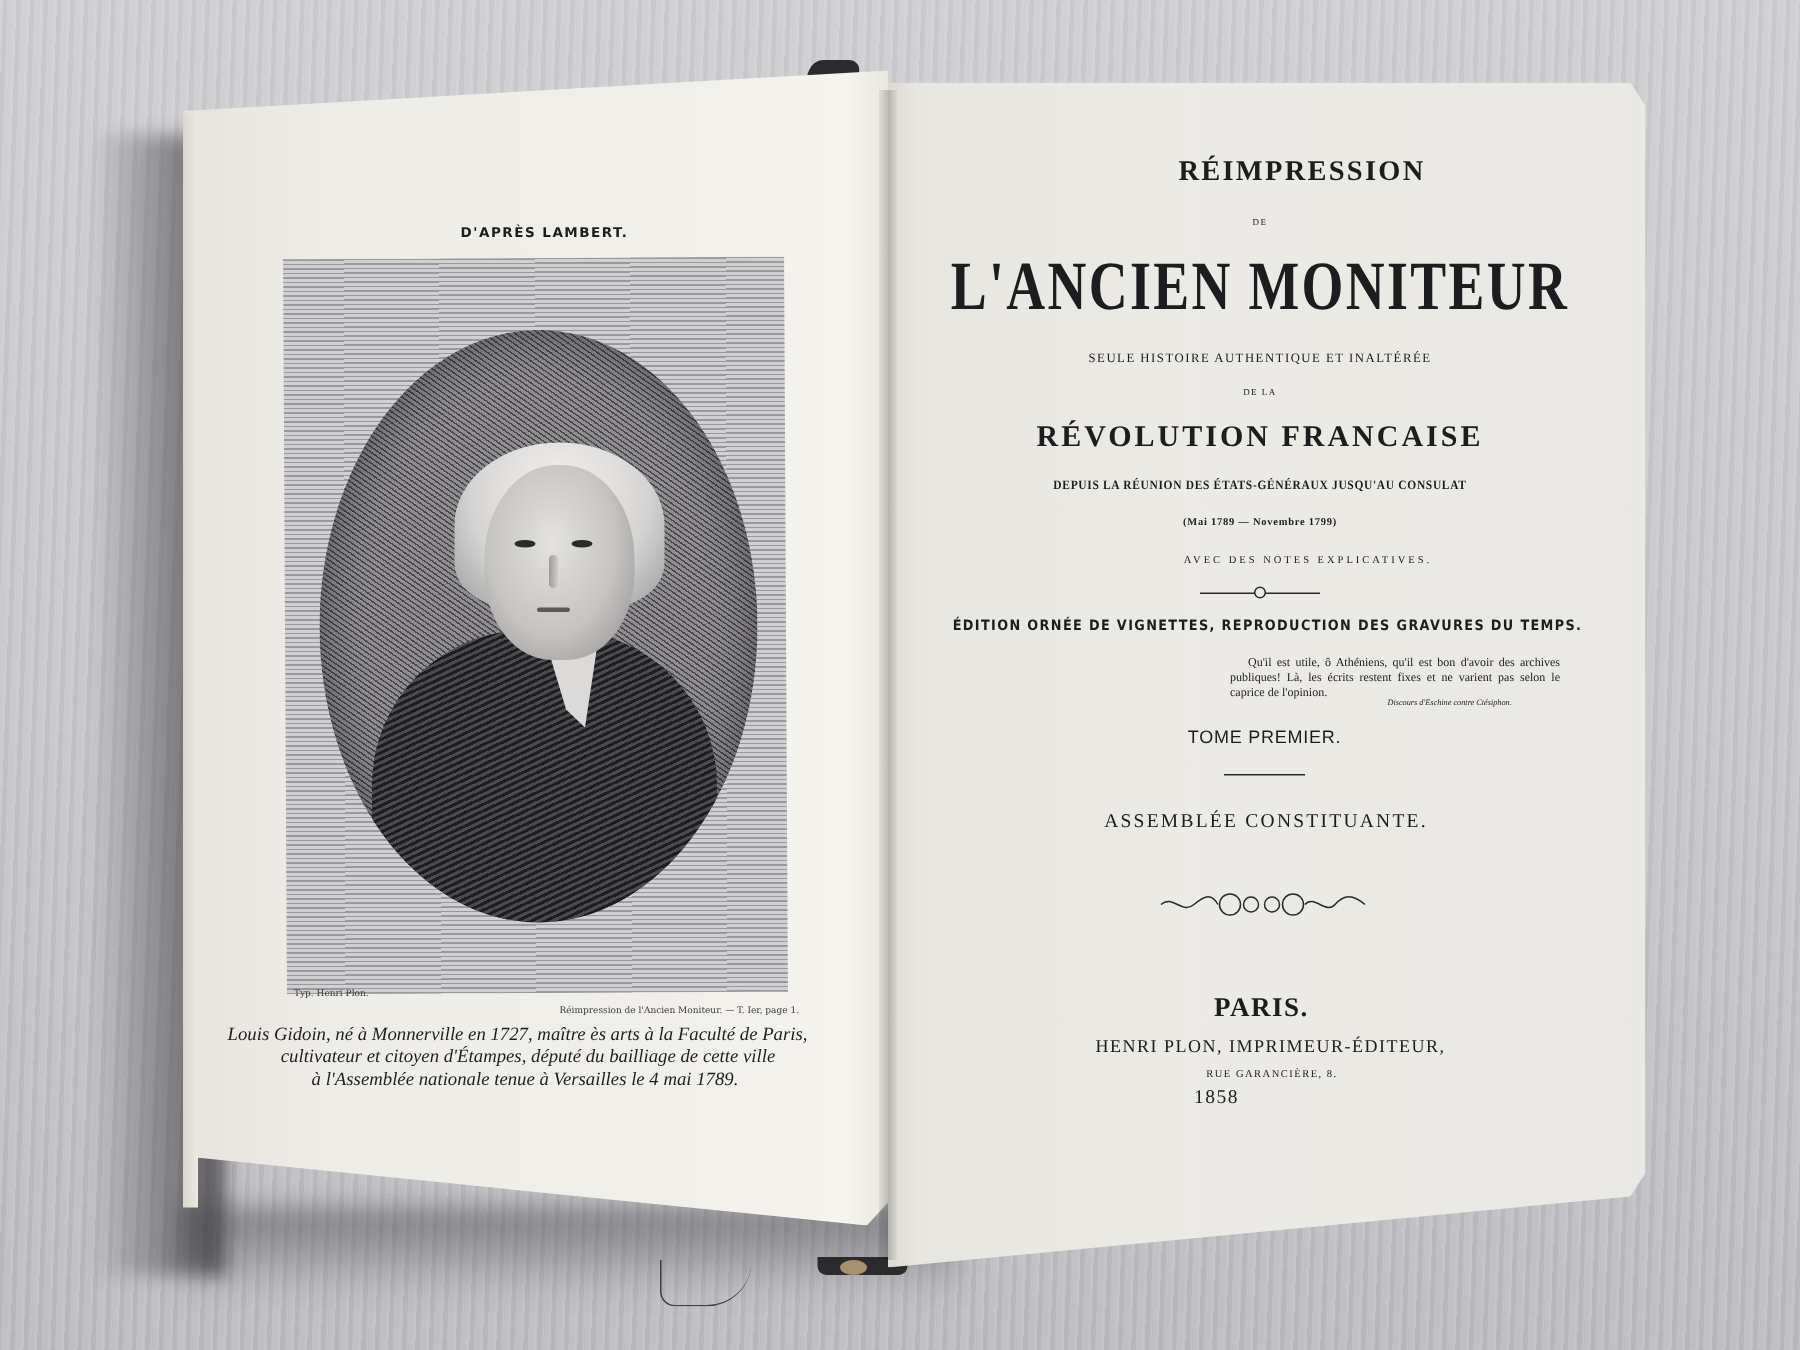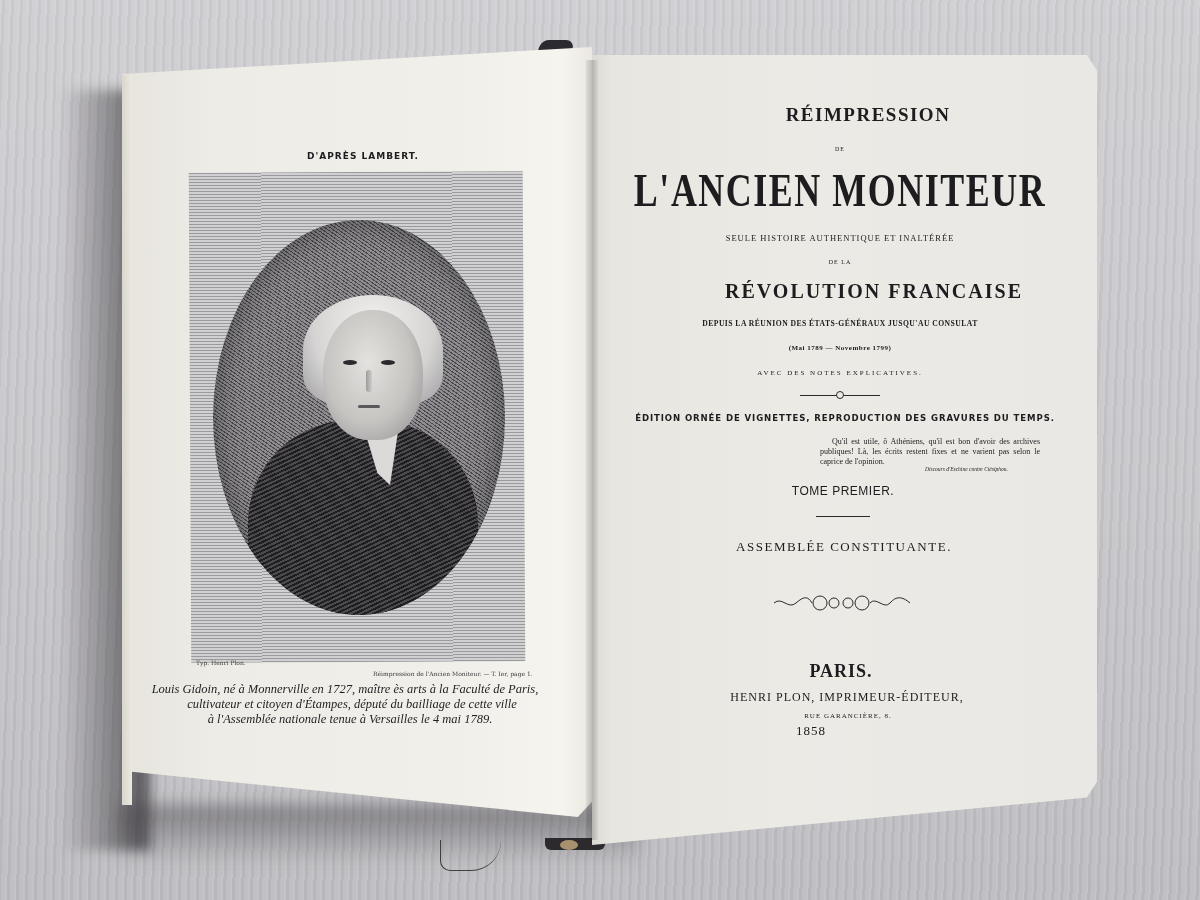--- a/index.html
+++ b/index.html
@@ -116,21 +116,21 @@
     }
 
     
     .t-reimp { font-family: "Liberation Serif", serif; font-size: 19px; letter-spacing: 1.5px; font-weight: bold; margin-left: 28px; }
     .t-tiny { font-family: "Liberation Serif", serif; font-size: 6px; letter-spacing: 1px; }
     .t-main {
       font-family: "Liberation Serif", serif; font-size: 46px; font-weight: bold;
       transform: translateX(-50%) scaleX(0.78); letter-spacing: 2px;
     }
     .t-small-caps { font-family: "Liberation Serif", serif; font-size: 8.5px; letter-spacing: 1px; }
-    .t-rev { font-family: "Liberation Serif", serif; font-size: 20px; font-weight: bold; letter-spacing: 2px; margin-left: 34px; }
+    .t-rev { font-family: "Liberation Serif", serif; font-size: 20px; font-weight: bold; letter-spacing: 2px; }
     .t-depuis { font-family: "Liberation Serif", serif; font-size: 8.5px; letter-spacing: .5px; font-weight: bold; transform: translateX(-50%) scaleX(0.9); }
     .t-dates { font-family: "Liberation Serif", serif; font-size: 7px; font-weight: bold; letter-spacing: .5px; }
     .t-notes { font-family: "Liberation Serif", serif; font-size: 7px; letter-spacing: 2px; }
     .t-edition { font-family: "DejaVu Sans", sans-serif; font-size: 9.5px; letter-spacing: 1px; font-weight: bold; transform: translateX(-50%) scaleX(0.9); }
     .t-quote { font-family: "Liberation Serif", serif; font-size: 8px; line-height: 10px; white-space: normal; width: 220px; text-align: justify; text-indent: 12px; }
     .t-quote-src { font-family: "Liberation Serif", serif; font-size: 5.5px; font-style: italic; }
     .t-tome { font-family: Liberation Sans, sans-serif; font-size: 12px; letter-spacing: .5px; }
     .t-assemblee { font-family: "Liberation Serif", serif; font-size: 13px; letter-spacing: 1.5px; }
     .t-paris { font-family: "Liberation Serif", serif; font-size: 18px; font-weight: bold; letter-spacing: 1px; }
     .t-plon { font-family: "Liberation Serif", serif; font-size: 12px; letter-spacing: 1px; }
@@ -180,21 +180,21 @@
 <div class="gutter"></div>
 
 <div class="abs center-x t-reimp" style="left:840px; top:104px;">RÉIMPRESSION</div>
 <div class="abs center-x t-tiny" style="left:840px; top:146px;">DE</div>
 <div class="abs t-main" style="left:840px; top:164px;">L'ANCIEN MONITEUR</div>
 <div class="abs center-x t-small-caps" style="left:840px; top:233px;">SEULE HISTOIRE AUTHENTIQUE ET INALTÉRÉE</div>
 <div class="abs center-x t-tiny" style="left:840px; top:259px;">DE LA</div>
 <div class="abs center-x t-rev" style="left:840px; top:280px;">RÉVOLUTION FRANCAISE</div>
 <div class="abs t-depuis" style="left:840px; top:318px;">DEPUIS LA RÉUNION DES ÉTATS-GÉNÉRAUX JUSQU'AU CONSULAT</div>
 <div class="abs center-x t-dates" style="left:840px; top:344px;">(Mai 1789 — Novembre 1799)</div>
-<div class="abs center-x t-notes" style="left:840px; top:369px;text-align:right;">AVEC DES NOTES EXPLICATIVES.</div>
+<div class="abs center-x t-notes" style="left:872px; top:369px;text-align:right;">AVEC DES NOTES EXPLICATIVES.</div>
 
 <div class="rule" style="left:800px; top:395px; width:80px;"></div>
 <div class="rule-dot" style="left:836px; top:391px;"></div>
 
 <div class="abs t-edition" style="left:845px; top:412px;">ÉDITION ORNÉE DE VIGNETTES, REPRODUCTION DES GRAVURES DU TEMPS.</div>
 
 <div class="abs t-quote" style="left:820px; top:437px;">Qu'il est utile, ô Athéniens, qu'il est bon d'avoir des archives publiques! Là, les écrits restent fixes et ne varient pas selon le caprice de l'opinion.</div>
 <div class="abs t-quote-src" style="left:925px; top:466px;">Discours d'Eschine contre Ctésiphon.</div>
 
 <div class="abs center-x t-tome" style="left:843px; top:484px;">TOME PREMIER.</div>

